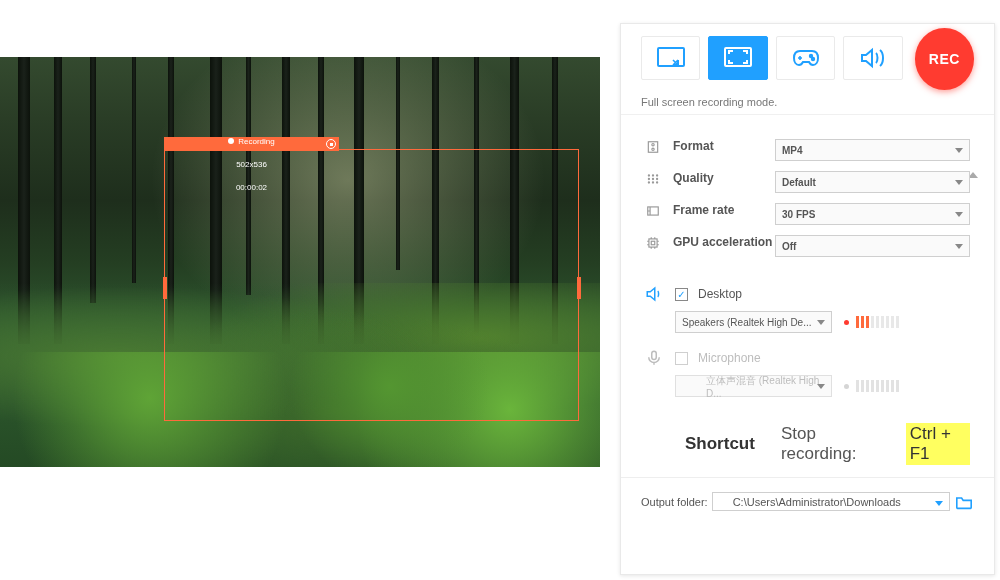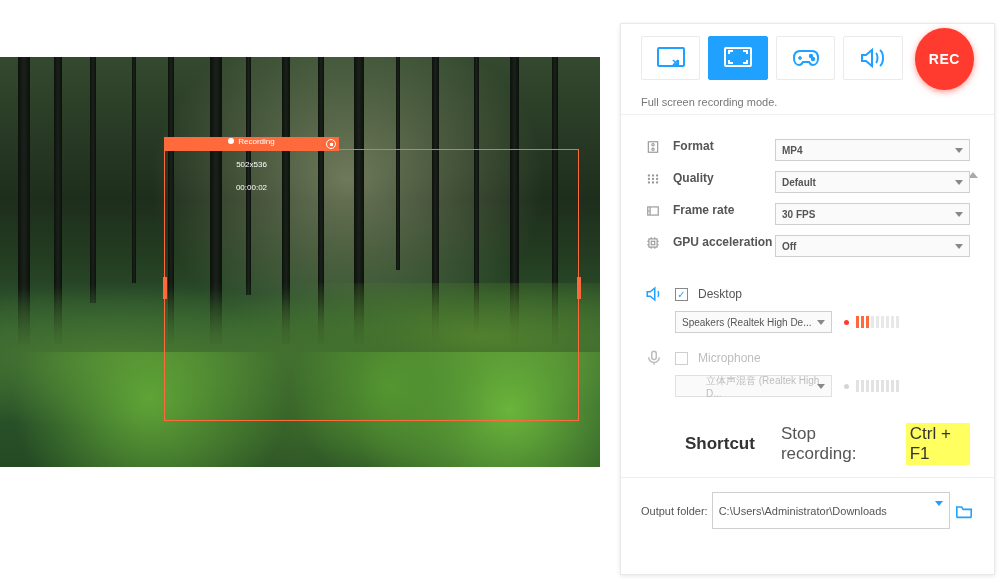--- a/index.html
+++ b/index.html
@@ -98,22 +98,22 @@
   .audio-block.disabled{color:#bdbdbd;}
   .audio-block.disabled .chk{border-color:#cfcfcf;}
   .audio-block.disabled .select{color:#bdbdbd;border-color:#e0e0e0;padding-left:30px;}
 
   .shortcut{padding:24px 24px 12px 64px;display:flex;align-items:center;gap:26px;
             border-bottom:1px solid #eee;font-size:17px;}
   .shortcut b{font-weight:bold;color:#333;}
   .hot{background:#ffff60;padding:1px 4px;color:#333;}
 
   .output{padding:14px 20px;display:flex;align-items:center;gap:4px;font-size:11px;}
-  .output .path{flex:1;height:37px;border:1px solid #cfcfcf;display:flex;align-items:center;
-                padding:0 6px;color:#555;position:relative;}
+  .output .path{flex:1;height:19px;border:1px solid #cfcfcf;display:flex;align-items:center;
+                padding:0 20px;color:#555;position:relative;}
   .output .caret{position:absolute;right:6px;top:8px;width:0;height:0;
                  border-left:4px solid transparent;border-right:4px solid transparent;
                  border-top:5px solid #20a0ff;}
   .folder-ico{color:#20a0ff;cursor:pointer;}
 </style>
 </head>
 <body>
 
 <div class="preview">
   <div class="trunks">

